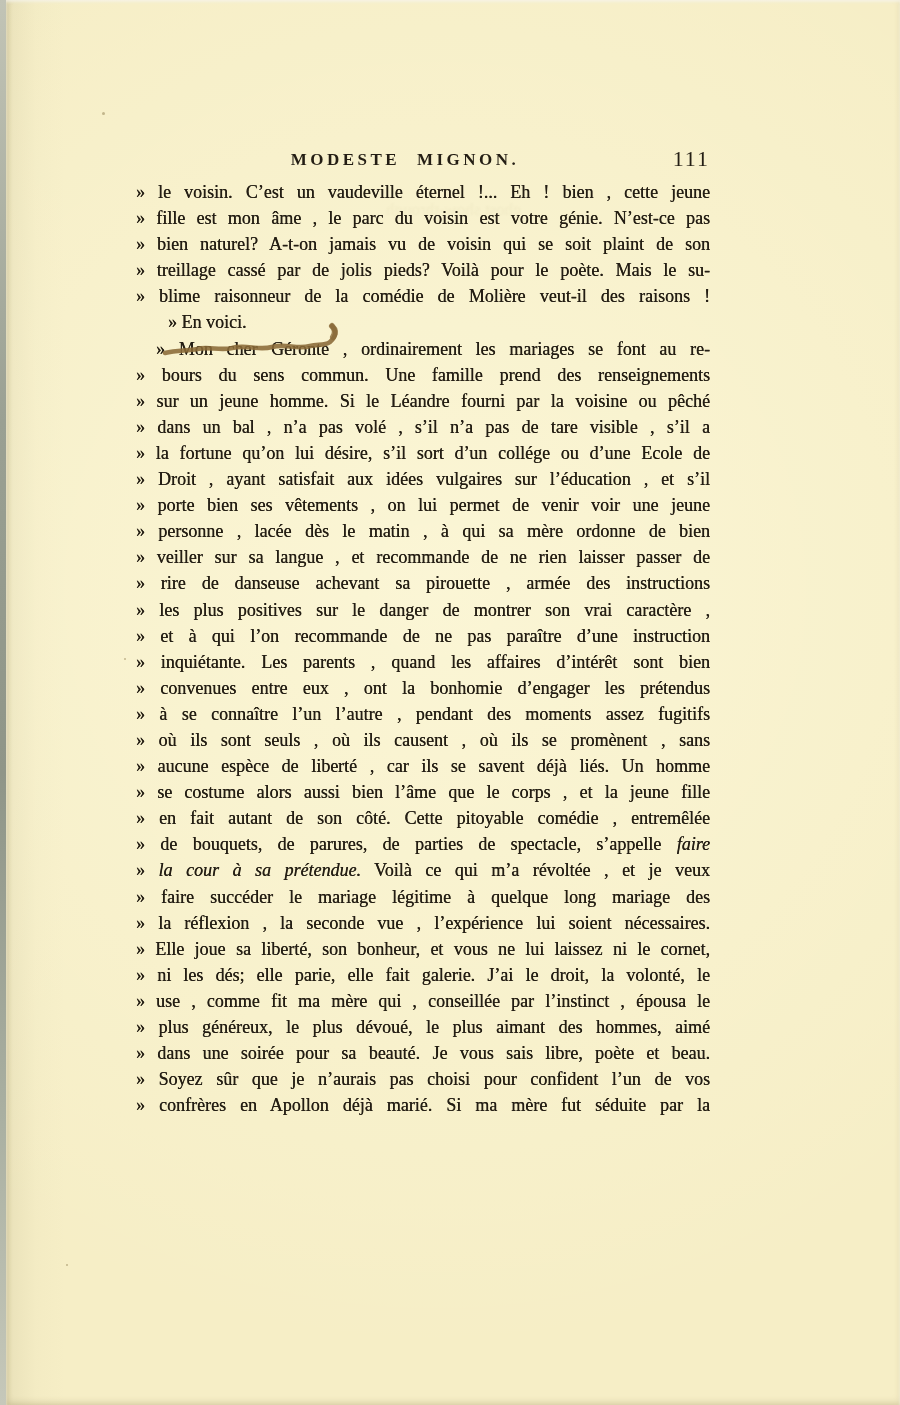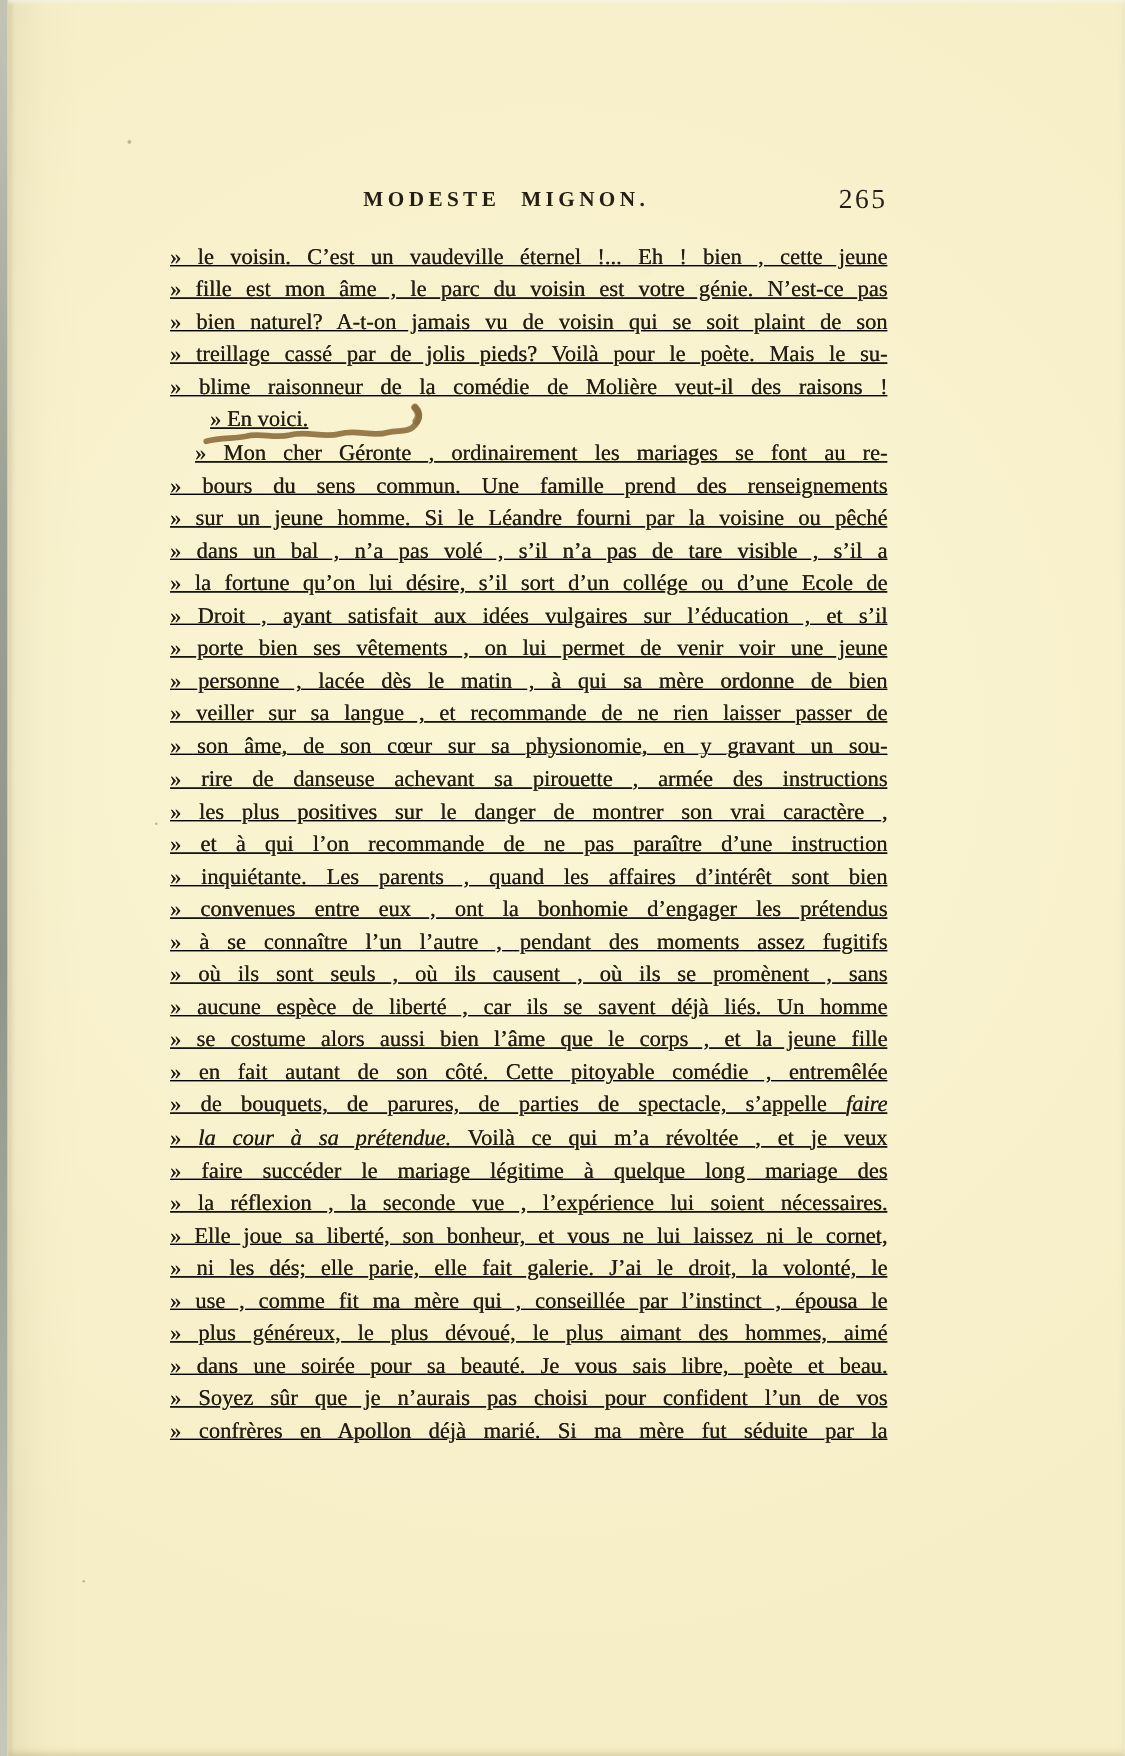--- a/index.html
+++ b/index.html
@@ -20,34 +20,34 @@
       radial-gradient(ellipse 140% 90% at 48% 42%, rgba(255,252,226,0.55) 0%, rgba(255,252,226,0) 60%),
       linear-gradient(90deg, rgba(120,110,70,0.10) 0px, rgba(120,110,70,0.02) 30px, rgba(120,110,70,0) 60px),
       #f6eec6;
     box-shadow: inset 0 2px 3px rgba(255,255,255,0.6), inset 0 -3px 6px rgba(120,105,60,0.18), inset 3px 0 4px rgba(120,105,60,0.12);
   }
   .speck { position: absolute; border-radius: 50%; background: #8e7c4e; opacity: 0.5; }
   .column {
     position: absolute; left: 130px; top: 148px; width: 574px;
   }
   .running-head {
-    position: relative; height: 30px; margin-bottom: 14px;
+    position: relative; height: 30px; margin-bottom: 1px;
     color: #241e14;
   }
   .running-title {
     position: absolute; left: 0; right: 0; text-align: center;
     top: 2px;
     font-size: 17px; font-weight: bold; letter-spacing: 3.5px; word-spacing: 9px;
     transform: translateX(-18px);
   }
   .page-number {
     position: absolute; right: 0; top: -2px;
     font-size: 22px; letter-spacing: 2px;
   }
-  .text-lines { position: relative; text-decoration: underline; }
+  .text-lines { position: relative; }
   .line {
     color: #241e14;
     font-size: 18px;
     line-height: 26.1px;
     height: 26.1px;
     overflow: hidden;
     text-align: justify;
     text-align-last: justify;
     text-shadow: 0.25px 0 0 currentColor;
     white-space: normal;
@@ -69,39 +69,38 @@
 <div class="paper">
   <div class="speck" style="left:96px; top:112px; width:3px; height:3px;"></div>
   <div class="speck" style="left:118px; top:658px; width:2px; height:2px;"></div>
   <div class="speck" style="left:60px; top:1264px; width:2px; height:2px;"></div>
 
   <div class="ghost" style="top:200px; left:380px;">ghost show-through</div>
 
   <div class="column">
     <div class="running-head">
       <span class="running-title">MODESTE MIGNON.</span>
-      <span class="page-number">265</span>
+      <span class="page-number">111</span>
     </div>
     <div class="text-lines">
         <div class="line"><span>» le voisin. C’est un vaudeville éternel !... Eh ! bien , cette jeune</span></div>
         <div class="line"><span>» fille est mon âme , le parc du voisin est votre génie. N’est-ce pas</span></div>
         <div class="line"><span>» bien naturel? A-t-on jamais vu de voisin qui se soit plaint de son</span></div>
         <div class="line"><span>» treillage cassé par de jolis pieds? Voilà pour le poète. Mais le su-</span></div>
         <div class="line"><span>» blime raisonneur de la comédie de Molière veut-il des raisons !</span></div>
         <div class="line no-justify"><span>» En voici.</span></div>
         <div class="line indent"><span>» Mon cher Géronte , ordinairement les mariages se font au re-</span></div>
         <div class="line"><span>» bours du sens commun. Une famille prend des renseignements</span></div>
         <div class="line"><span>» sur un jeune homme. Si le Léandre fourni par la voisine ou pêché</span></div>
         <div class="line"><span>» dans un bal , n’a pas volé , s’il n’a pas de tare visible , s’il a</span></div>
         <div class="line"><span>» la fortune qu’on lui désire, s’il sort d’un collége ou d’une Ecole de</span></div>
         <div class="line"><span>» Droit , ayant satisfait aux idées vulgaires sur l’éducation , et s’il</span></div>
         <div class="line"><span>» porte bien ses vêtements , on lui permet de venir voir une jeune</span></div>
         <div class="line"><span>» personne , lacée dès le matin , à qui sa mère ordonne de bien</span></div>
         <div class="line"><span>» veiller sur sa langue , et recommande de ne rien laisser passer de</span></div>
-        <div class="line"><span>» son âme, de son cœur sur sa physionomie, en y gravant un sou-</span></div>
         <div class="line"><span>» rire de danseuse achevant sa pirouette , armée des instructions</span></div>
         <div class="line"><span>» les plus positives sur le danger de montrer son vrai caractère ,</span></div>
         <div class="line"><span>» et à qui l’on recommande de ne pas paraître d’une instruction</span></div>
         <div class="line"><span>» inquiétante. Les parents , quand les affaires d’intérêt sont bien</span></div>
         <div class="line"><span>» convenues entre eux , ont la bonhomie d’engager les prétendus</span></div>
         <div class="line"><span>» à se connaître l’un l’autre , pendant des moments assez fugitifs</span></div>
         <div class="line"><span>» où ils sont seuls , où ils causent , où ils se promènent , sans</span></div>
         <div class="line"><span>» aucune espèce de liberté , car ils se savent déjà liés. Un homme</span></div>
         <div class="line"><span>» se costume alors aussi bien l’âme que le corps , et la jeune fille</span></div>
         <div class="line"><span>» en fait autant de son côté. Cette pitoyable comédie , entremêlée</span></div>

